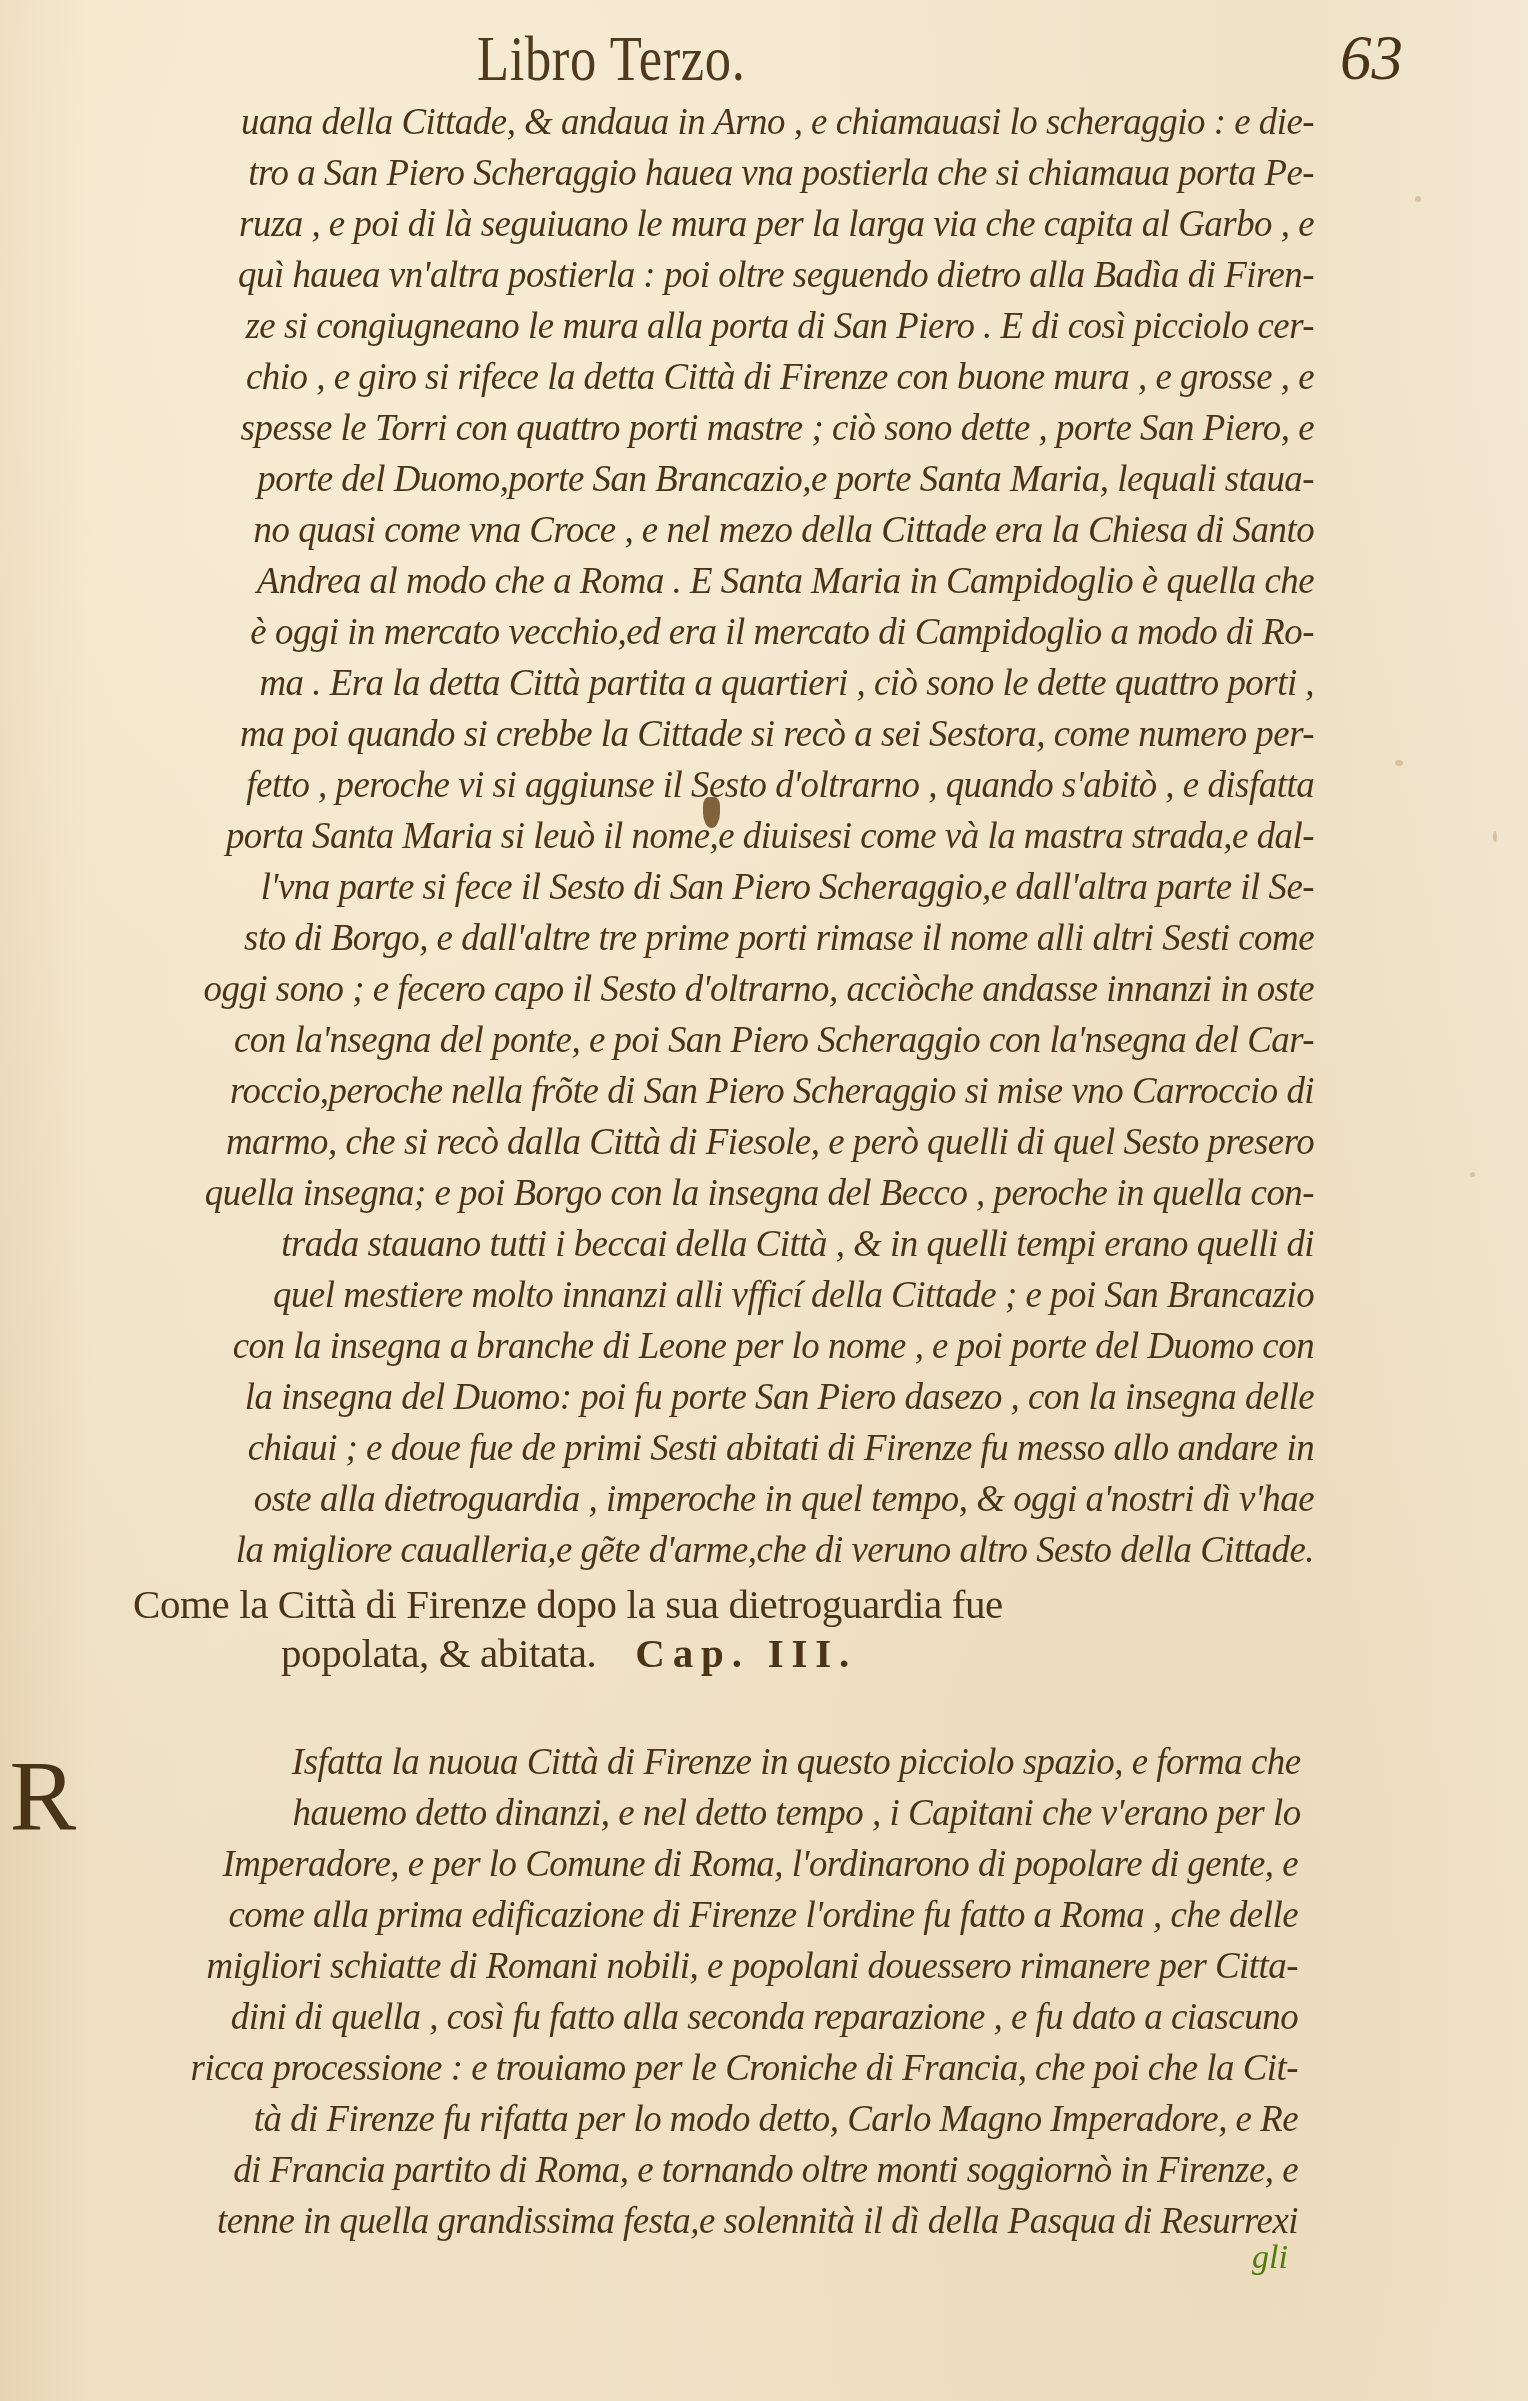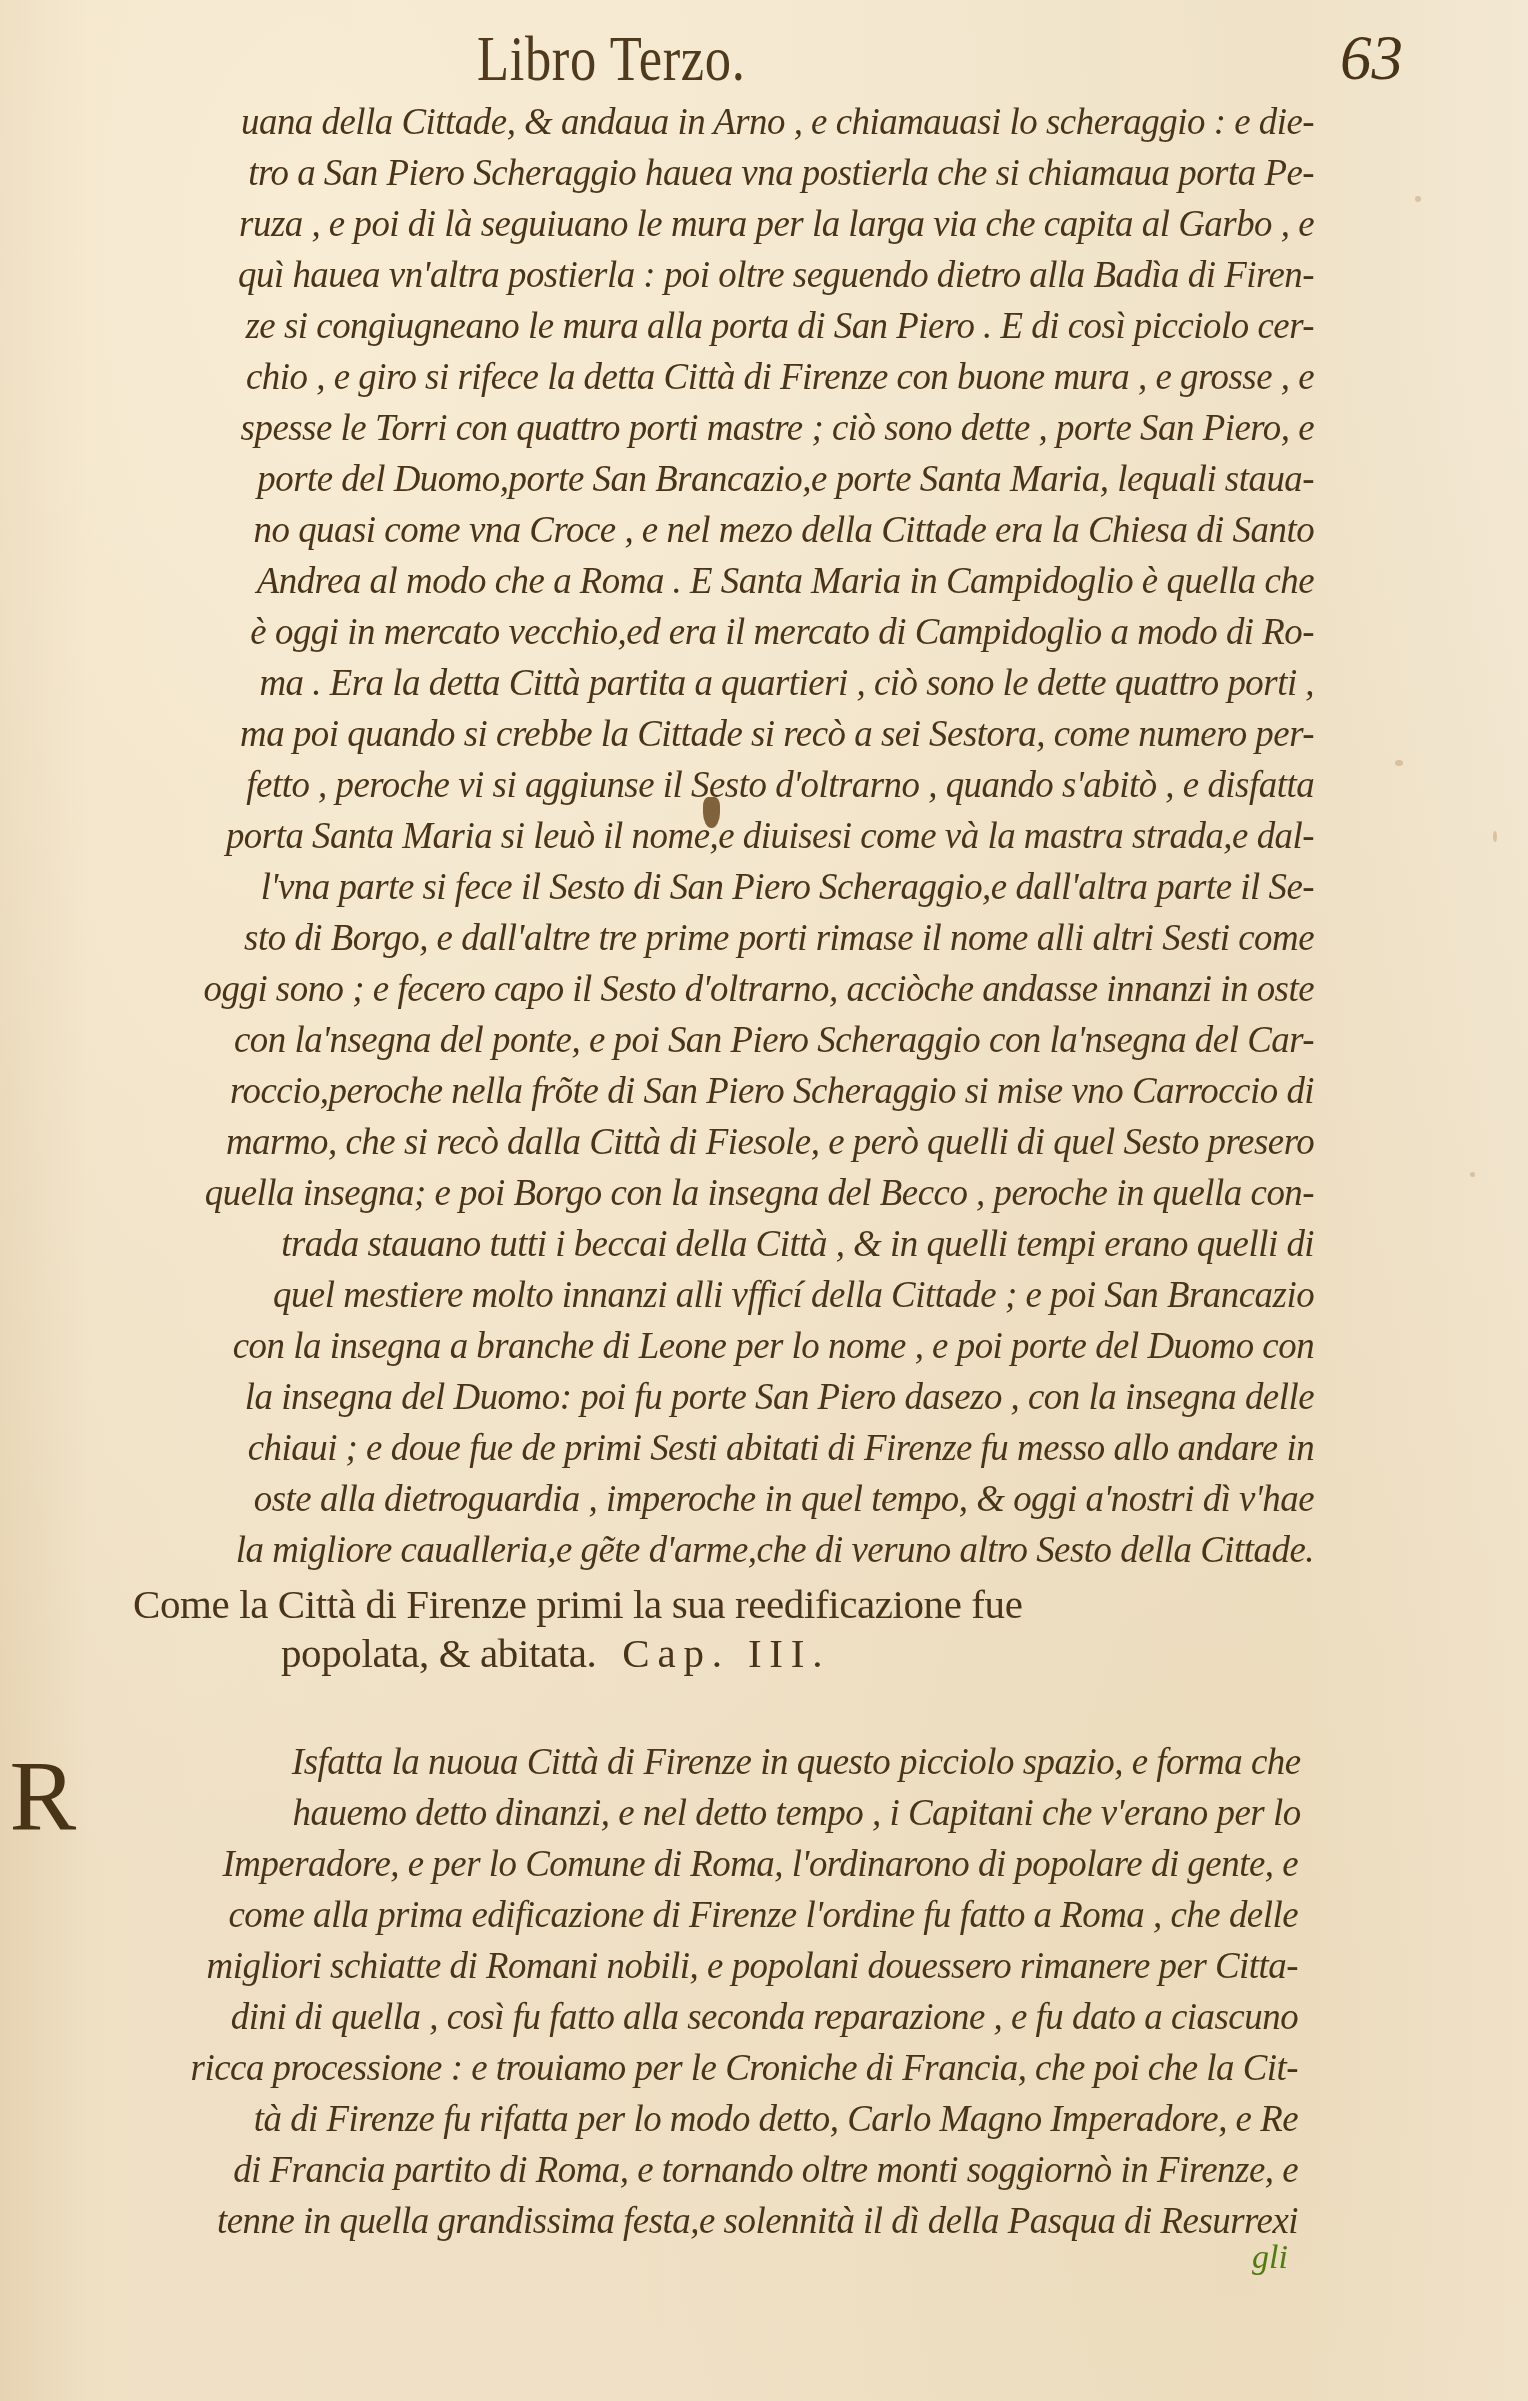--- a/index.html
+++ b/index.html
@@ -82,21 +82,22 @@
       font-size: 41px;
       line-height: 47px;
       color: #4a3418;
       white-space: nowrap;
       position: absolute;
     }
     .chapter-line.l1 { left: 133px; top: 6.3px; letter-spacing: -0.4px; }
     .chapter-line.l2 { left: 281px; top: 55px; letter-spacing: -0.4px; }
     .cap-label {
       letter-spacing: 7.8px;
-      margin-left: 26px;
+      margin-left: 39px;
+      font-weight: bold;
     }
     .drop-cap {
       position: absolute;
       left: 9.4px;
       top: 1753px;
       font-family: "Liberation Serif", serif;
       font-size: 100px;
       line-height: 86px;
       color: #4a3418;
     }
@@ -166,21 +167,21 @@
     <div class="line" style="transform: scaleX(0.997);">con la insegna a branche di Leone per lo nome , e poi porte del Duomo con</div>
     <div class="line" style="transform: scaleX(0.997);">la insegna del Duomo: poi fu porte San Piero dasezo , con la insegna delle</div>
     <div class="line" style="transform: scaleX(0.997);">chiaui ; e doue fue de primi Sesti abitati di Firenze fu messo allo andare in</div>
     <div class="line" style="transform: scaleX(0.997);">oste alla dietroguardia , imperoche in quel tempo, &amp; oggi a'nostri dì v'hae</div>
     <div class="line" style="transform: scaleX(0.997);">la migliore caualleria,e gẽte d'arme,che di veruno altro Sesto della Cittade.</div>
   </div>
 
   <div class="ink-blot"></div>
 
   <div class="chapter-heading">
-    <div class="chapter-line l1">Come la Città di Firenze primi la sua reedificazione fue</div>
+    <div class="chapter-line l1">Come la Città di Firenze dopo la sua dietroguardia fue</div>
     <div class="chapter-line l2">
       <span>popolata, &amp; abitata.</span><span class="cap-label">Cap. III.</span>
     </div>
   </div>
 
   <div class="drop-cap">R</div>
 
   <div class="text-block block-3">
     <div class="line indent" style="transform: scaleX(0.999);">Isfatta la nuoua Città di Firenze in questo picciolo spazio, e forma che</div>
     <div class="line indent" style="transform: scaleX(0.999);">hauemo detto dinanzi, e nel detto tempo , i Capitani che v'erano per lo</div>

